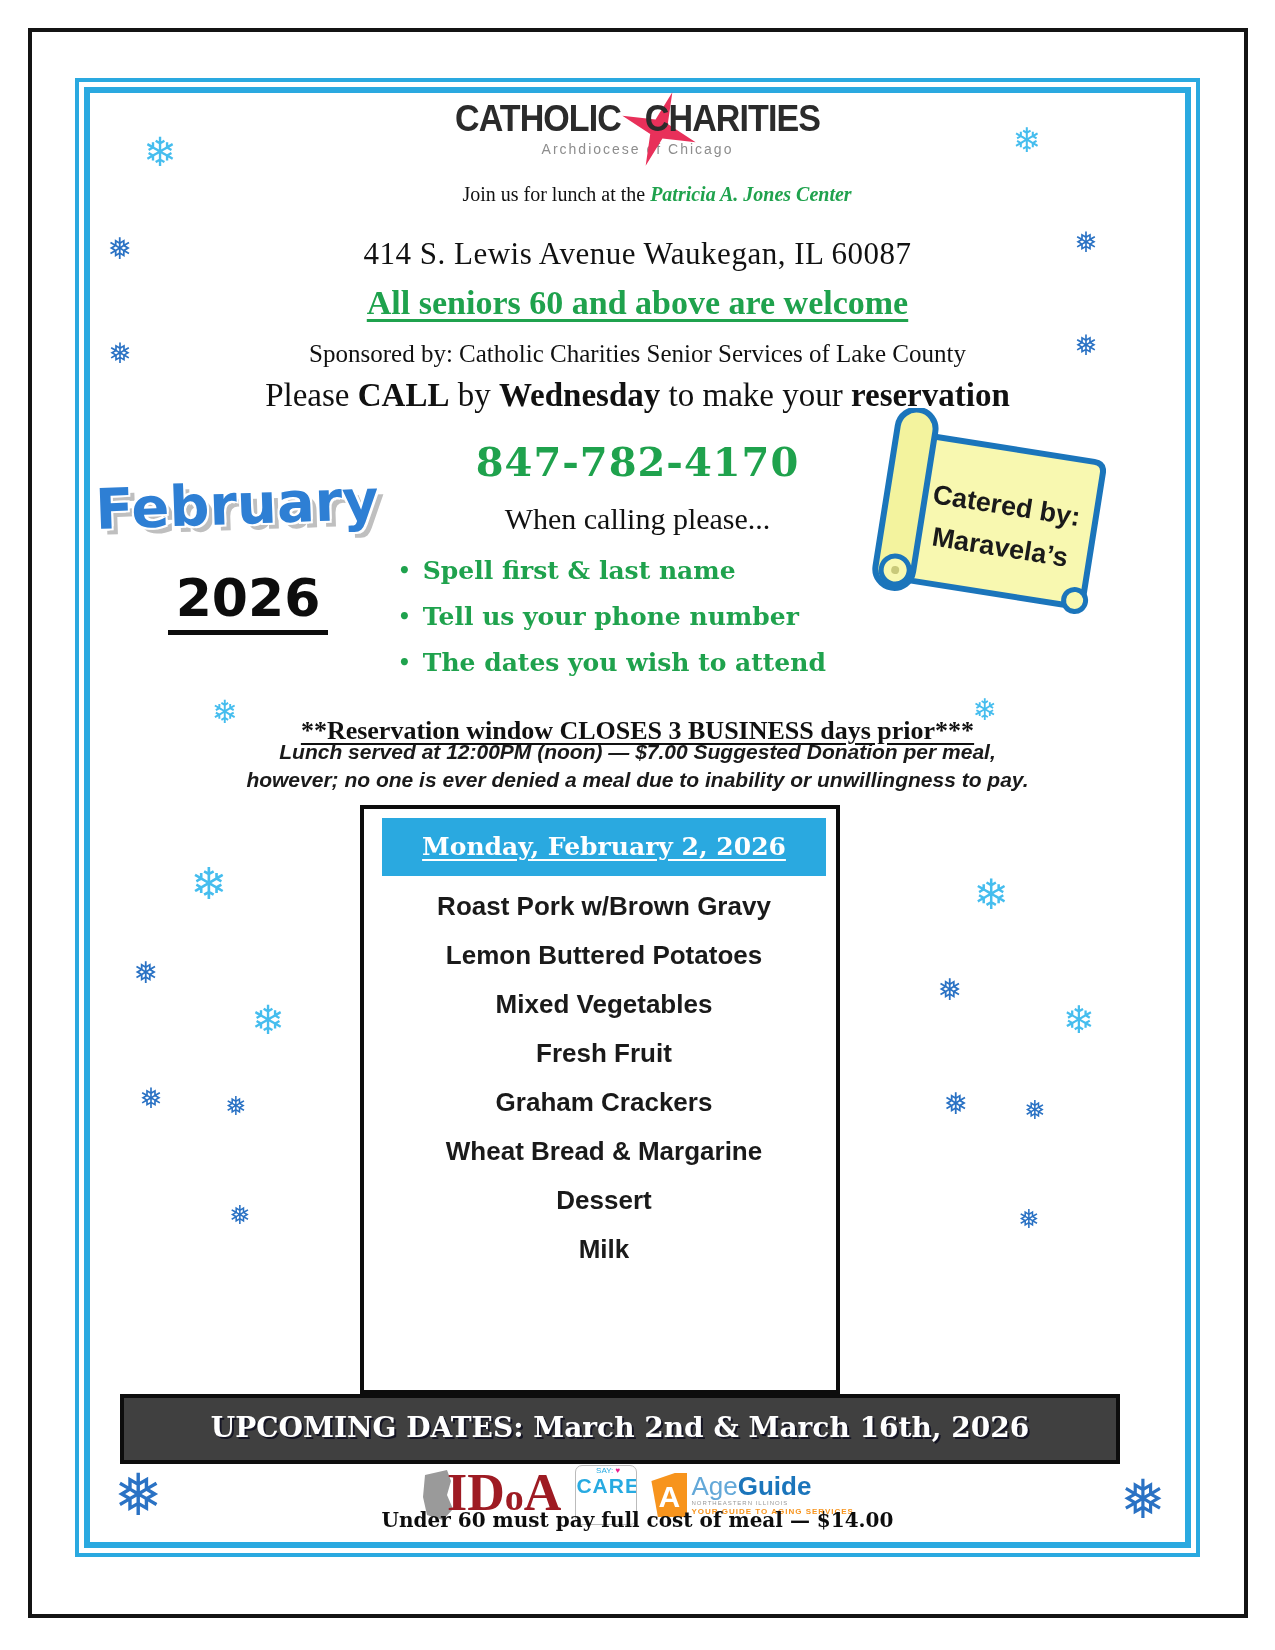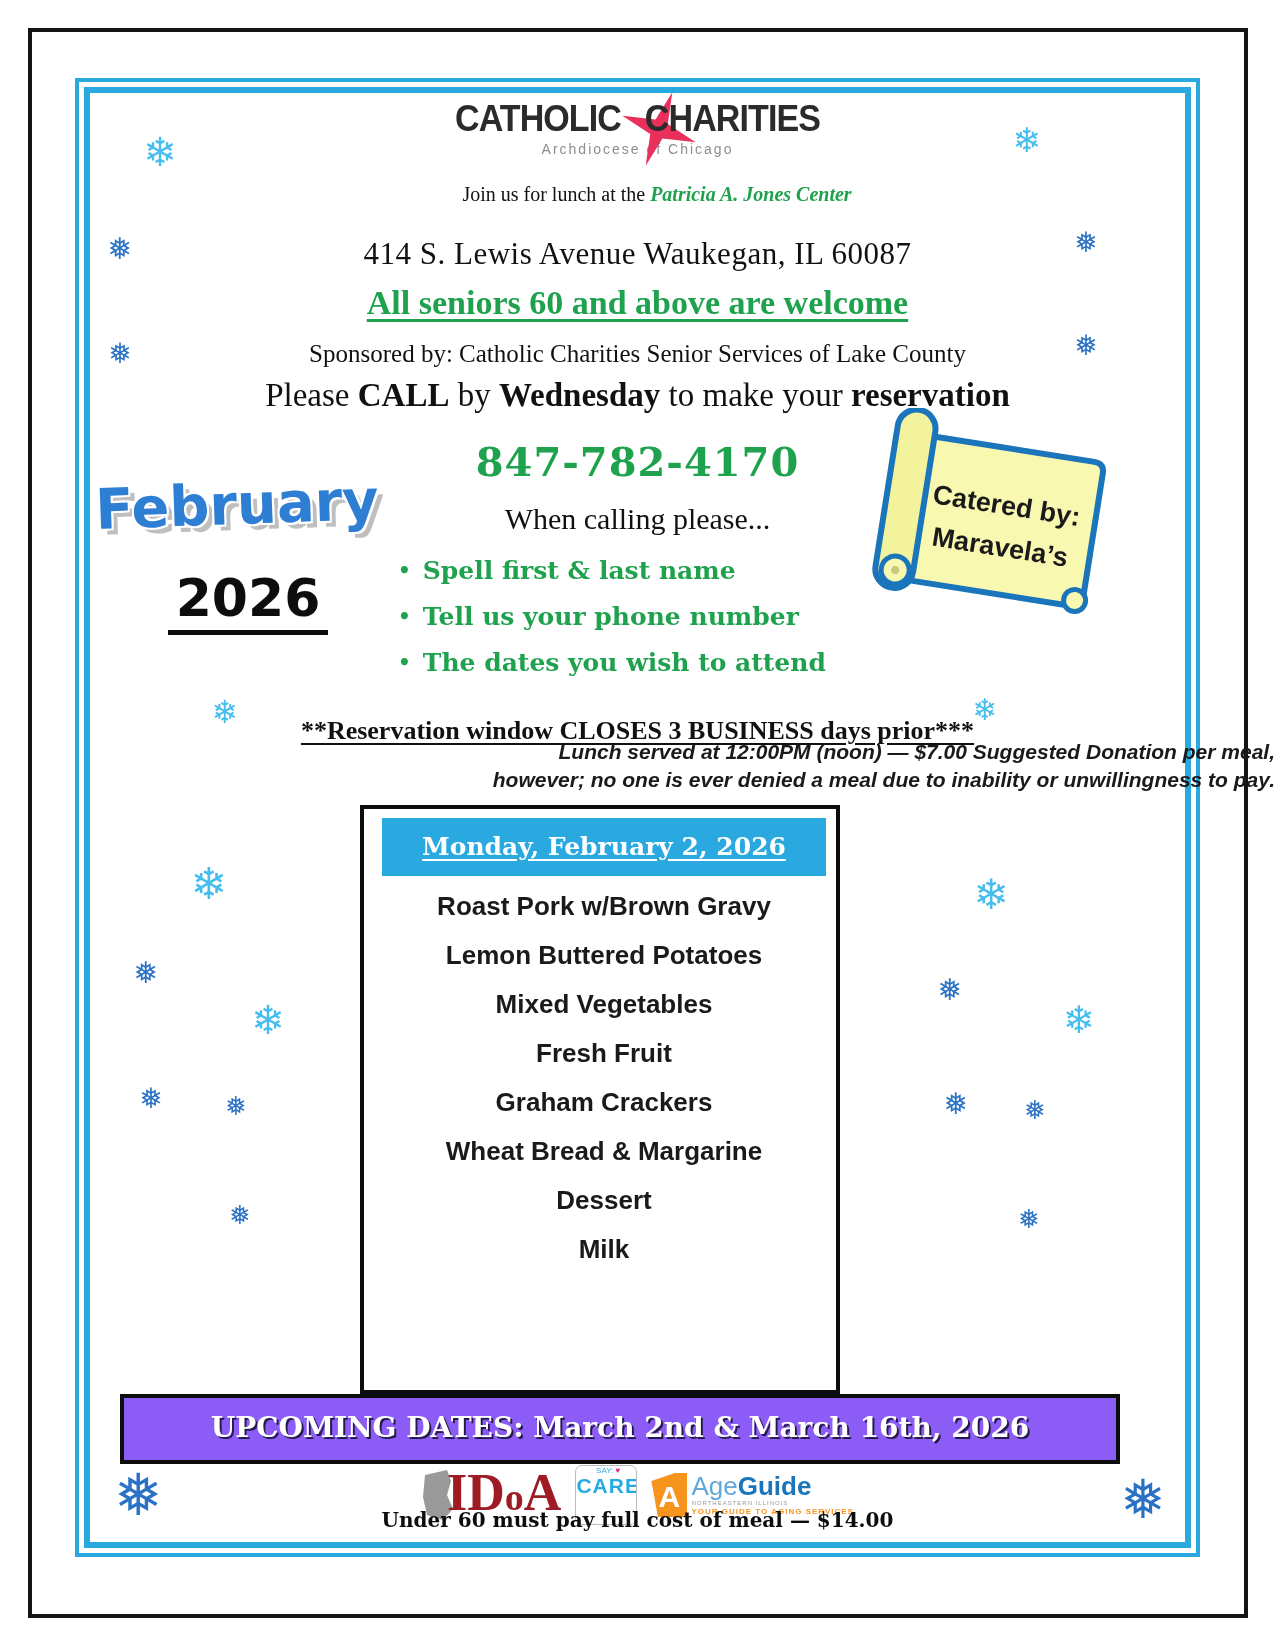--- a/index.html
+++ b/index.html
@@ -36,33 +36,33 @@
   #feb-word{left:92px;top:472px;width:290px;text-align:center;font-family:"DejaVu Sans",sans-serif;
             font-weight:bold;font-size:56px;color:#2e7fd4;transform:rotate(-2deg);
             text-shadow:-2px -2px 0 #fff,2px -2px 0 #fff,-2px 2px 0 #fff,2px 2px 0 #fff,6px 6px 0 #bfbfbf;}
   #year-word{left:168px;top:568px;width:160px;text-align:center;font-family:"DejaVu Sans",sans-serif;
              font-weight:bold;font-size:52px;color:#0d0d0d;border-bottom:5px solid #0d0d0d;padding-bottom:2px;}
   
   #scroll{left:856px;top:408px;width:250px;height:250px;}
   #scroll text{font-family:"Liberation Sans",sans-serif;font-weight:bold;font-size:27px;fill:#1a1a1a;}
   
   #reservation-line{top:716px;font-size:26px;font-weight:bold;text-decoration:underline;text-underline-offset:4px;}
-  .donation{left:0;right:0;text-align:right;font-family:"Liberation Sans",sans-serif;
+  .donation{left:0;right:0;text-align:center;font-family:"Liberation Sans",sans-serif;
             font-weight:bold;font-style:italic;font-size:21px;color:#1a1a1a;}
   #donation-1{top:740px;} #donation-2{top:768px;}
   
   #menu-box{left:360px;top:805px;width:480px;height:589px;border:4px solid #0d0d0d;background:#fff;box-sizing:border-box;padding-left:8px;}
   #menu-header{margin:9px 10px 0;height:58px;line-height:58px;background:#2aa9e0;text-align:center;
                font-family:"DejaVu Serif",serif;font-weight:bold;font-size:25px;color:#ffffff;
                text-decoration:underline;text-underline-offset:4px;}
   #menu-items{padding-top:16px;text-align:center;}
   .menu-item{font-family:"Liberation Sans",sans-serif;font-weight:bold;font-size:26px;color:#1a1a1a;
              line-height:28px;margin-bottom:21px;}
   
-  #upcoming-bar{left:120px;top:1394px;width:1000px;height:70px;border:4px solid #0d0d0d;background:#8b5cf6;
+  #upcoming-bar{left:120px;top:1394px;width:1000px;height:70px;border:4px solid #0d0d0d;background:#404040;
                 box-sizing:border-box;text-align:center;line-height:60px;}
   #upcoming-text{font-family:"DejaVu Serif",serif;font-weight:bold;font-size:28px;color:#ffffff;
                  text-shadow:2px 2px 0 rgba(10,10,30,.8);}
   
   #sponsor-row{left:0;right:0;top:1466px;height:58px;display:flex;justify-content:center;align-items:center;gap:14px;}
   #idoa-logo{position:relative;display:flex;align-items:center;height:58px;}
   #idoa-shape{width:34px;height:52px;margin-right:-8px;}
   #idoa-text{font-family:"Liberation Serif",serif;font-weight:bold;color:#9e1b23;font-size:52px;line-height:52px;}
   #idoa-text .small-o{font-size:38px;}
   #care-logo{width:60px;height:58px;border:1px solid #bbb;border-radius:7px;overflow:hidden;background:#fff;

